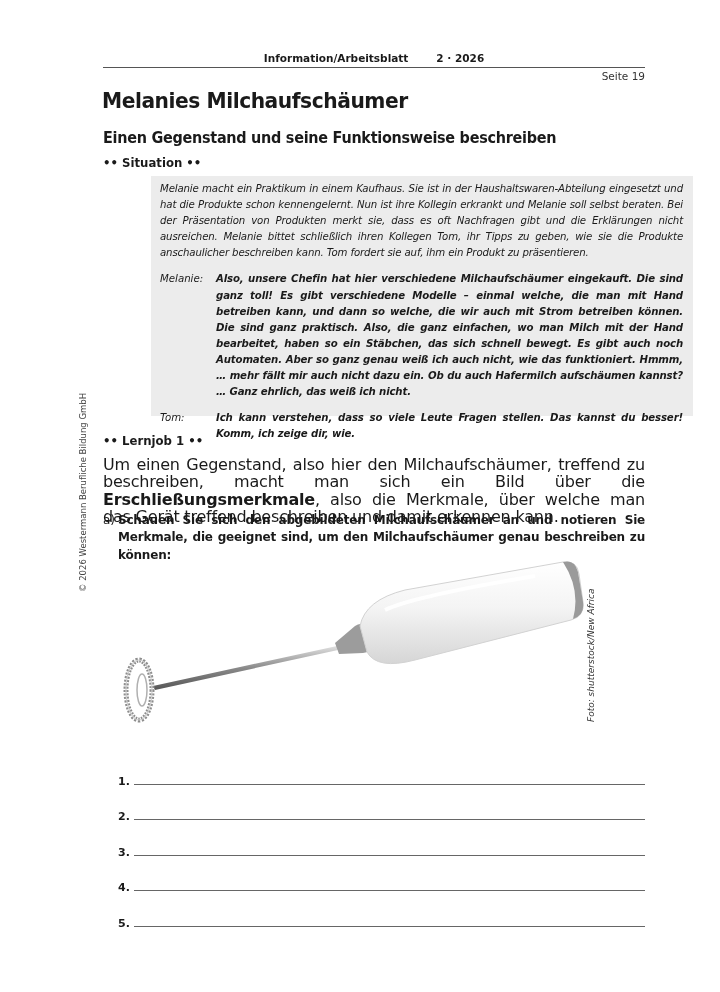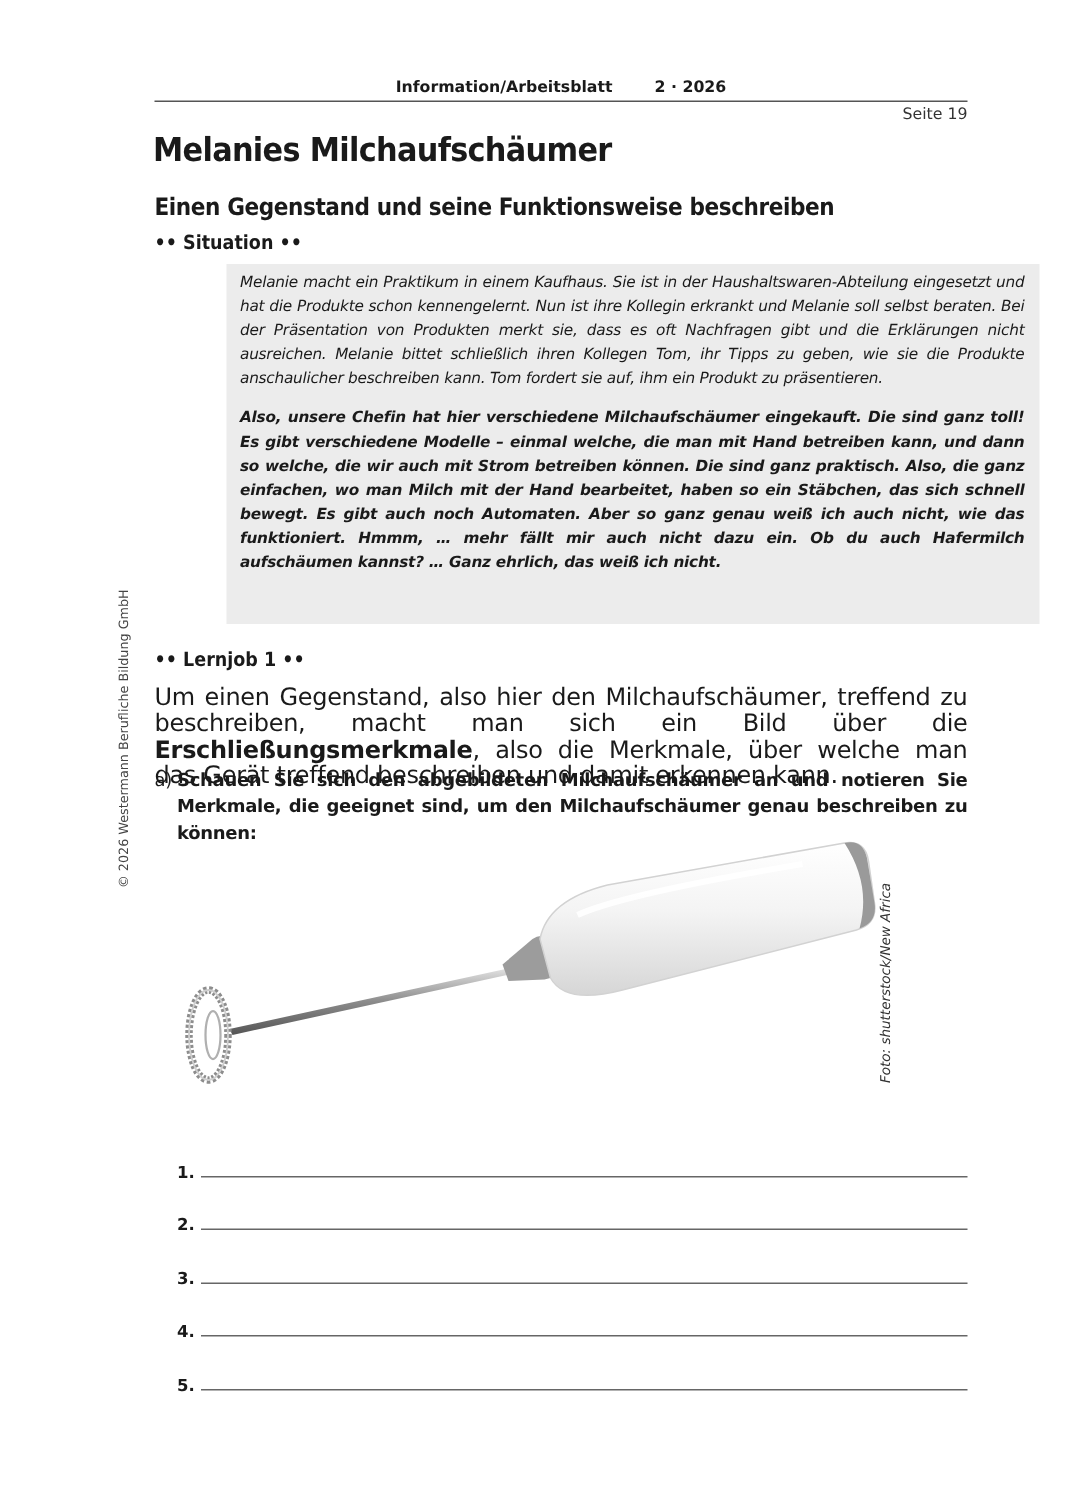--- a/index.html
+++ b/index.html
@@ -88,21 +88,26 @@
 <div class="page-no">Seite 19</div>
 
 <h1 class="title">Melanies Milchaufschäumer</h1>
 <h2 class="subtitle">Einen Gegenstand und seine Funktionsweise beschreiben</h2>
 
 <div class="section-label" style="top:155px;">•• Situation ••</div>
 
 <div class="situation-box">
   <p>Melanie macht ein Praktikum in einem Kaufhaus. Sie ist in der Haushaltswaren-Abteilung eingesetzt und hat die Produkte schon kennengelernt. Nun ist ihre Kollegin erkrankt und Melanie soll selbst beraten. Bei der Präsentation von Produkten merkt sie, dass es oft Nachfragen gibt und die Erklärungen nicht ausreichen. Melanie bittet schließlich ihren Kollegen Tom, ihr Tipps zu geben, wie sie die Produkte anschaulicher beschrei­ben kann. Tom fordert sie auf, ihm ein Produkt zu präsentieren.</p>
   <div class="dialog">
+    <span class="speaker">Melanie:</span>
     <span class="speech">Also, unsere Chefin hat hier verschiedene Milchaufschäumer eingekauft. Die sind ganz toll! Es gibt verschiedene Modelle – einmal welche, die man mit Hand betreiben kann, und dann so wel­che, die wir auch mit Strom betreiben können. Die sind ganz praktisch. Also, die ganz einfachen, wo man Milch mit der Hand bearbeitet, haben so ein Stäbchen, das sich schnell bewegt. Es gibt auch noch Automaten. Aber so ganz genau weiß ich auch nicht, wie das funktioniert. Hmmm, … mehr fällt mir auch nicht dazu ein. Ob du auch Hafermilch aufschäumen kannst? … Ganz ehrlich, das weiß ich nicht.</span>
+  </div>
+  <div class="dialog">
+    <span class="speaker">Tom:</span>
+    <span class="speech">Ich kann verstehen, dass so viele Leute Fragen stellen. Das kannst du besser! Komm, ich zeige dir, wie.</span>
   </div>
 </div>
 
 <div class="copyright">© 2026 Westermann Berufliche Bildung GmbH</div>
 
 <div class="section-label" style="top:433px;">•• Lernjob 1 ••</div>
 
 <p class="body-text"><span>Um einen Gegenstand, also hier den Milchaufschäumer, treffend zu beschreiben, macht man sich ein Bild über die </span><b>Erschließungsmerkmale</b><span>, also die Merkmale, über welche man das Gerät treffend beschreiben und damit erkennen kann.</span></p>
 
 <div class="task">

